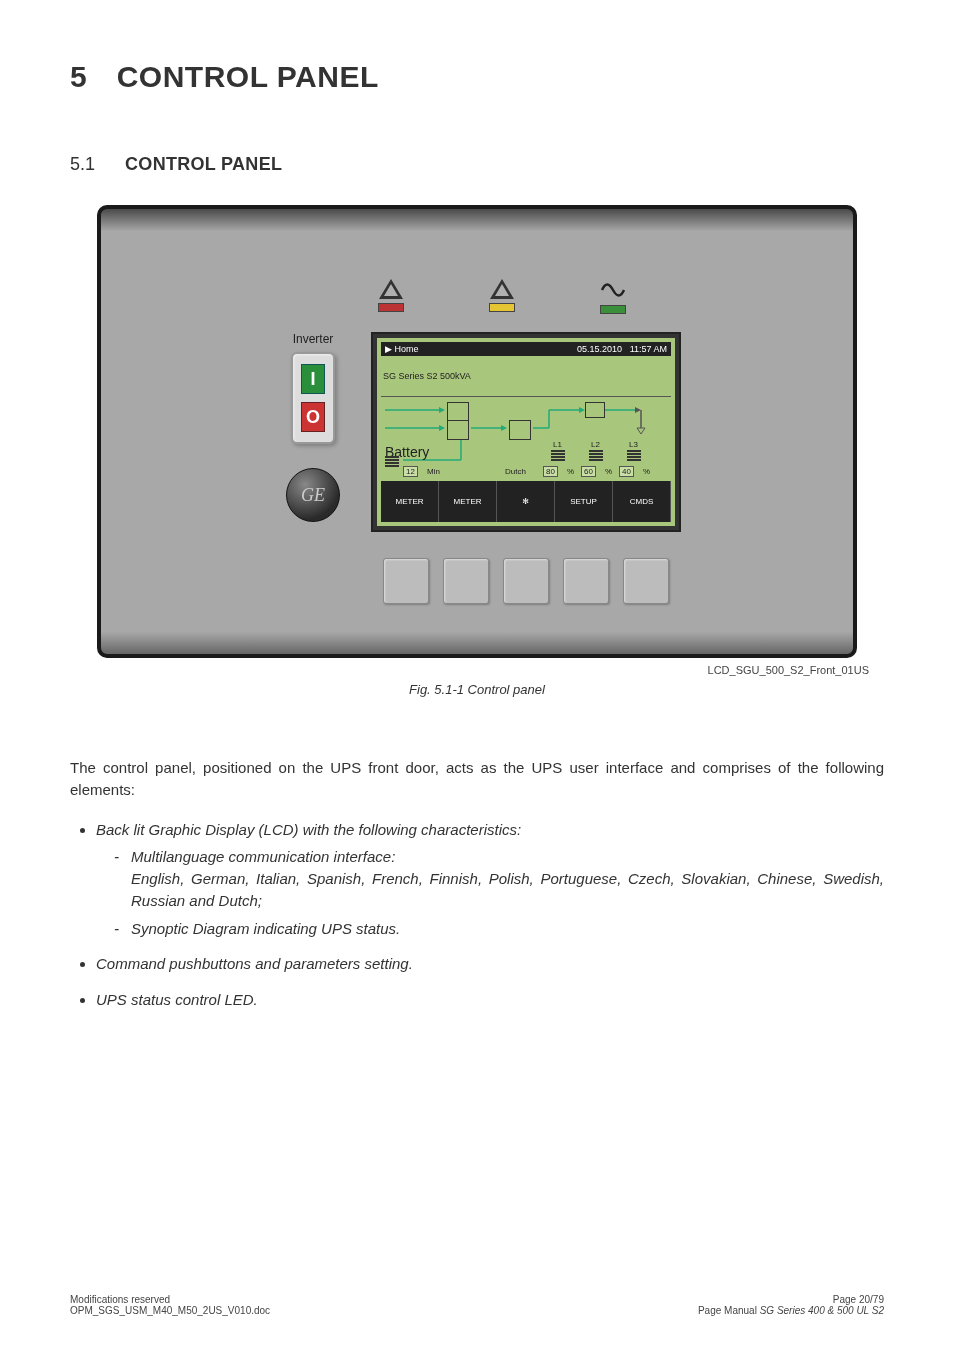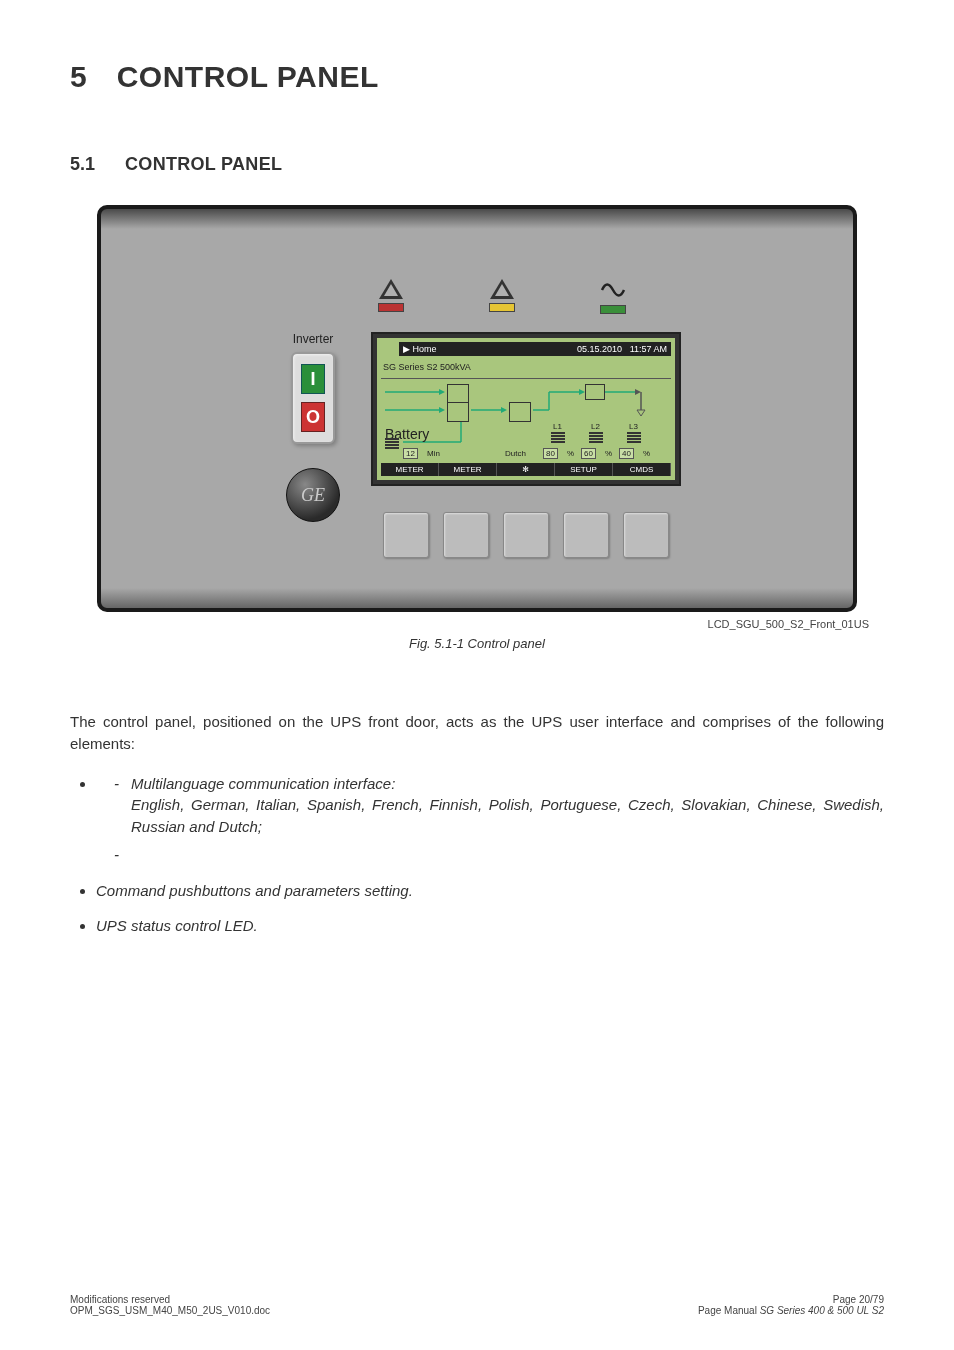--- a/index.html
+++ b/index.html
@@ -11,21 +11,21 @@
     box-sizing: border-box;
     font-family: "Trebuchet MS", "Lucida Grande", Arial, sans-serif;
     color: #333;
     position: relative;
     background: #fff;
   }
   .h1-row { display: flex; align-items: baseline; gap: 30px; margin-bottom: 60px; }
   .h1-num { font-size: 30px; font-weight: 700; }
   .h1-title { font-size: 30px; font-weight: 700; letter-spacing: 0.5px; }
   .h2-row { display: flex; align-items: baseline; gap: 30px; margin-bottom: 30px; }
-  .h2-num { font-size: 18px; font-weight: 700; }
+  .h2-num { font-size: 18px; font-weight: 400; }
   .h2-title { font-size: 18px; font-weight: 700; letter-spacing: 0.3px; }
 
   .panel-frame {
     width: 760px;
     margin: 0 auto 6px auto;
     background: linear-gradient(#4a4a4a 0%, #a8a8a8 5%, #a8a8a8 95%, #666 100%);
     border: 4px solid #1a1a1a;
     border-radius: 10px;
     padding: 70px 70px 50px 70px;
     box-sizing: border-box;
@@ -45,31 +45,31 @@
   .side-col { display: flex; flex-direction: column; align-items: center; gap: 6px; width: 80px; }
   .side-label { font-size: 12px; color: #222; }
   .io-box { width: 44px; height: 92px; background: #ddd; border: 2px solid #999; border-radius: 6px; display: flex; flex-direction: column; align-items: center; justify-content: space-around; padding: 6px 0; box-sizing: border-box; box-shadow: inset 1px 1px 3px rgba(255,255,255,0.6), 2px 2px 4px rgba(0,0,0,0.25); }
   .io-i { width: 22px; height: 28px; background: #2a8f3a; border: 1px solid #155; color: #fff; font-weight: 900; font-size: 18px; display: flex; align-items: center; justify-content: center; font-family: Arial, sans-serif; }
   .io-o { width: 22px; height: 28px; background: #c33; border: 1px solid #622; color: #fff; font-weight: 900; font-size: 18px; display: flex; align-items: center; justify-content: center; font-family: Arial, sans-serif; }
   .loadoff-box { width: 44px; height: 44px; background: #ddd; border: 2px solid #999; border-radius: 4px; display: flex; align-items: center; justify-content: center; box-shadow: inset 1px 1px 3px rgba(255,255,255,0.6), 2px 2px 4px rgba(0,0,0,0.25); }
   .loadoff-inner { width: 22px; height: 22px; background: #c33; border: 1px solid #622; }
 
   .lcd { width: 310px; background: #333; border: 2px solid #222; padding: 4px; box-sizing: border-box; }
   .lcd-inner { background: #a9c67d; padding: 4px; font-size: 9px; color: #222; font-family: Arial, sans-serif; }
-  .lcd-hdr { background: #222; color: #fff; display: flex; justify-content: space-between; padding: 2px 4px; font-size: 9px; margin-left: 18px; }
-  .lcd-sub { font-size: 9px; padding: 6px 2px; border-bottom: 1px solid #555; }
+  .lcd-hdr { background: #222; color: #fff; display: flex; justify-content: space-between; padding: 2px 4px; font-size: 9px; }
+  .lcd-sub { font-size: 9px; padding: 15px 2px; border-bottom: 1px solid #555; }
   .lcd-diag { position: relative; height: 78px; margin: 3px 0; }
   .lcd-box { position: absolute; width: 20px; height: 18px; border: 1px solid #333; background: #a9c67d; }
   .lcd-batt { position: absolute; left: 4px; top: 44px; font-size: 14px; }
   .lcd-batt-icon { position: absolute; left: 4px; top: 56px; width: 14px; height: 16px; }
   .lcd-batt-bar { height: 2px; background: #333; margin-bottom: 1px; }
   .lcd-readout { position: absolute; font-size: 8px; background: #c9dfa6; border: 1px solid #555; padding: 0 2px; }
   .lcd-label-sm { position: absolute; font-size: 8px; }
   .lcd-tabs { display: flex; gap: 0; }
-  .lcd-tab { flex: 1; background: #222; color: #fff; font-size: 8px; text-align: center; padding: 2px 0; border-right: 1px solid #555; }
+  .lcd-tab { flex: 1; background: #222; color: #fff; font-size: 8px; text-align: center; padding: 16px 0; border-right: 1px solid #555; }
   .lcd-phase { position: absolute; width: 14px; height: 18px; }
   .lcd-phase div { height: 2px; background: #333; margin-bottom: 1px; }
 
   .btn-row { display: flex; justify-content: center; gap: 14px; margin-top: 26px; }
   .soft-btn { width: 44px; height: 44px; background: #bcbcbc; border: 1px solid #888; border-radius: 3px; box-shadow: 1px 1px 2px rgba(0,0,0,0.25), inset 1px 1px 2px rgba(255,255,255,0.5); }
   .ge-logo { width: 52px; height: 52px; border-radius: 50%; background: radial-gradient(circle at 35% 30%, #888, #2a2a2a 70%); margin-top: 18px; display: flex; align-items: center; justify-content: center; color: #ccc; font-style: italic; font-size: 18px; font-family: Georgia, serif; border: 1px solid #111; }
 
   .img-tag-right { text-align: right; font-size: 11px; color: #444; margin: 4px 15px 6px 0; font-family: Arial, sans-serif; }
   .caption { text-align: center; font-style: italic; font-size: 13px; margin-bottom: 60px; }
 
@@ -224,29 +224,31 @@
   </div>
 </div>
 
 <div class="img-tag-right">LCD_SGU_500_S2_Front_01US</div>
 <div class="caption">Fig. 5.1-1   Control panel</div>
 
 <p class="body-p">The control panel, positioned on the UPS front door, acts as the UPS user interface and comprises of the following elements:</p>
 
 <ul class="outer">
   <li>
+    <span>Back lit Graphic Display (LCD) with the following characteristics:</span>
     <div class="inner-item">
       <span class="dash">-</span>
       <span>
         <span>Multilanguage communication interface:</span><br>
         <span>English, German, Italian, Spanish, French, Finnish, Polish, Portuguese, Czech, Slovakian, Chinese, Swedish, Russian and Dutch;</span>
       </span>
     </div>
     <div class="inner-item">
       <span class="dash">-</span>
+      <span>Synoptic Diagram indicating UPS status.</span>
     </div>
   </li>
   <li>Command pushbuttons and parameters setting.</li>
   <li>UPS status control LED.</li>
 </ul>
 
 <div class="footer">
   <div>
     <div>Modifications reserved</div>
     <div>OPM_SGS_USM_M40_M50_2US_V010.doc</div>

